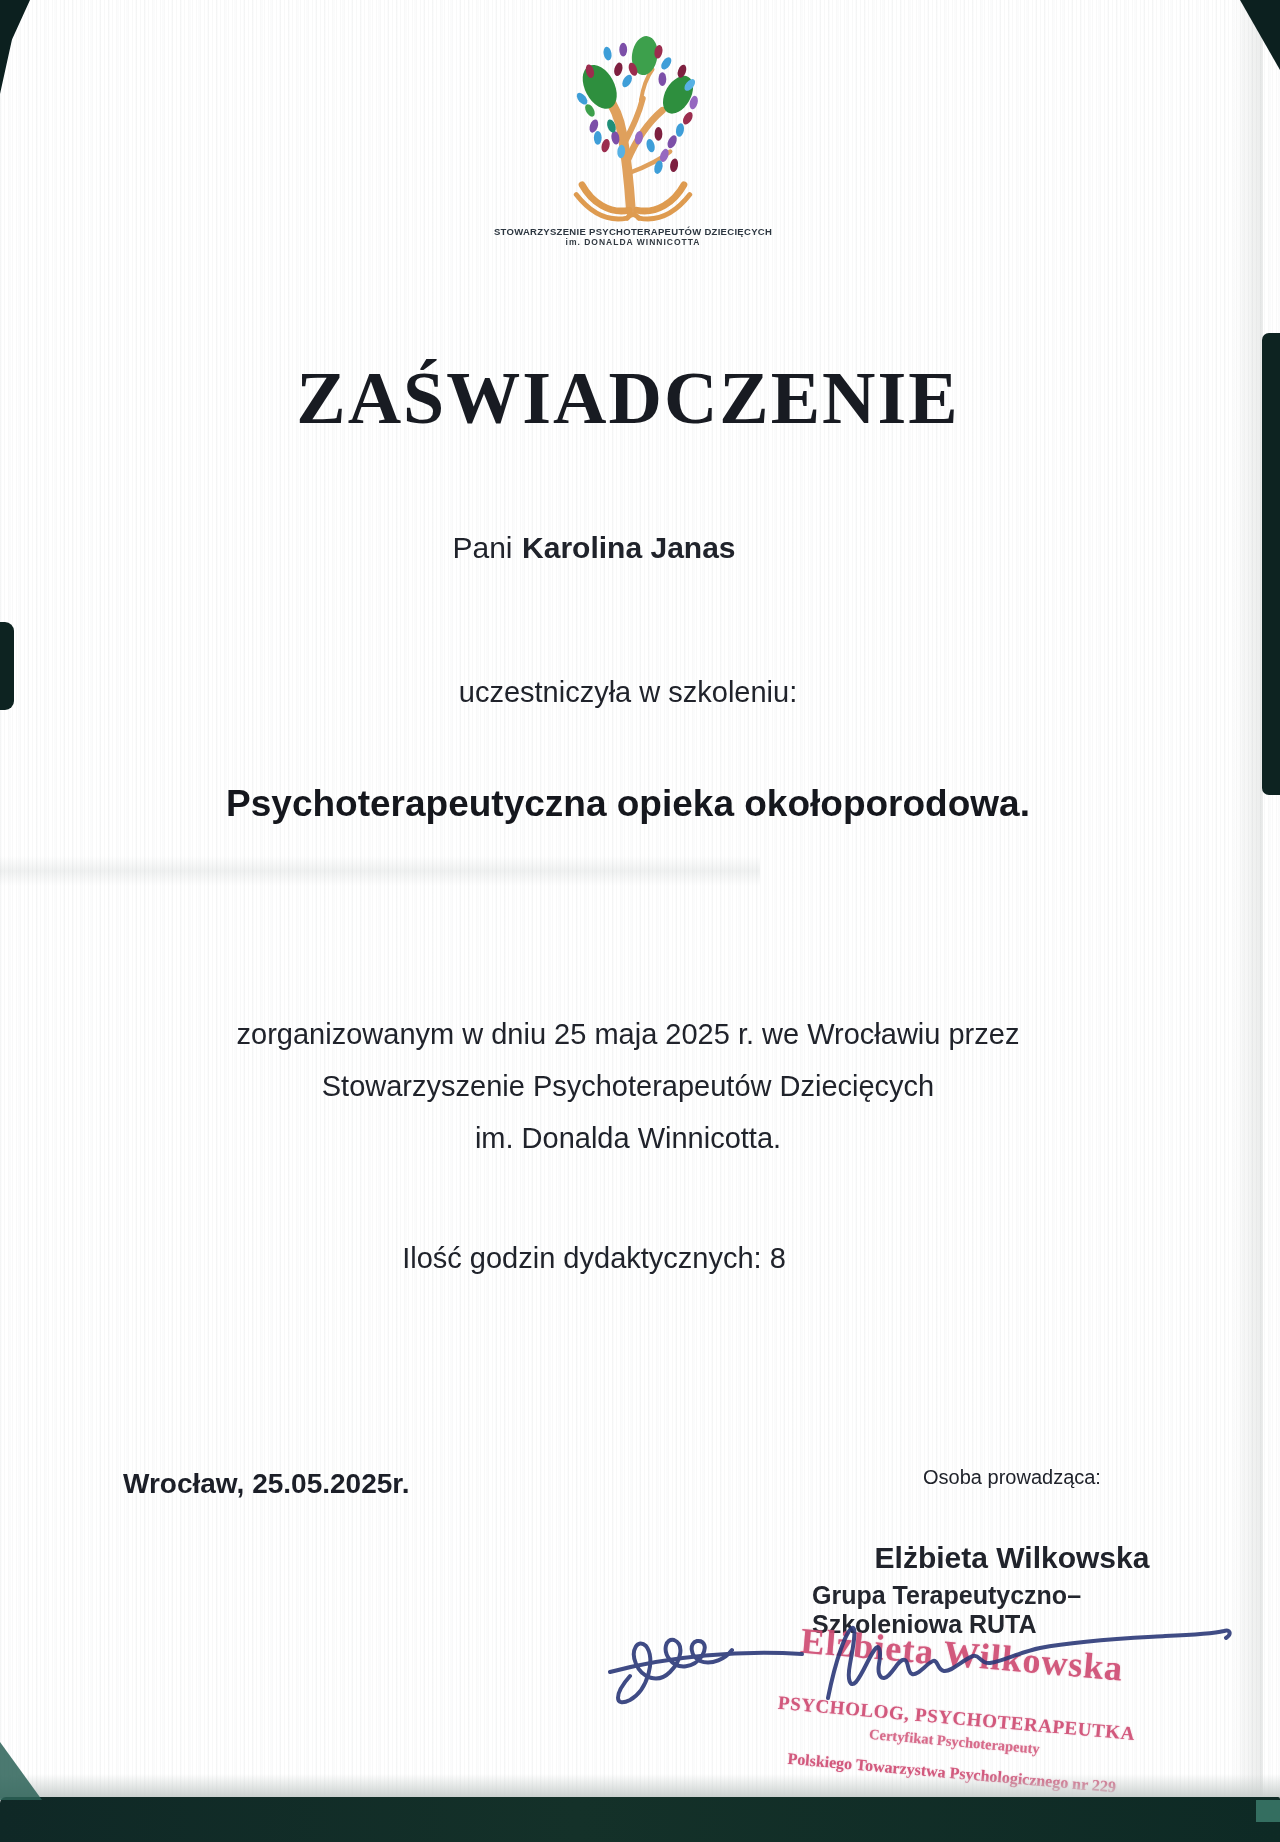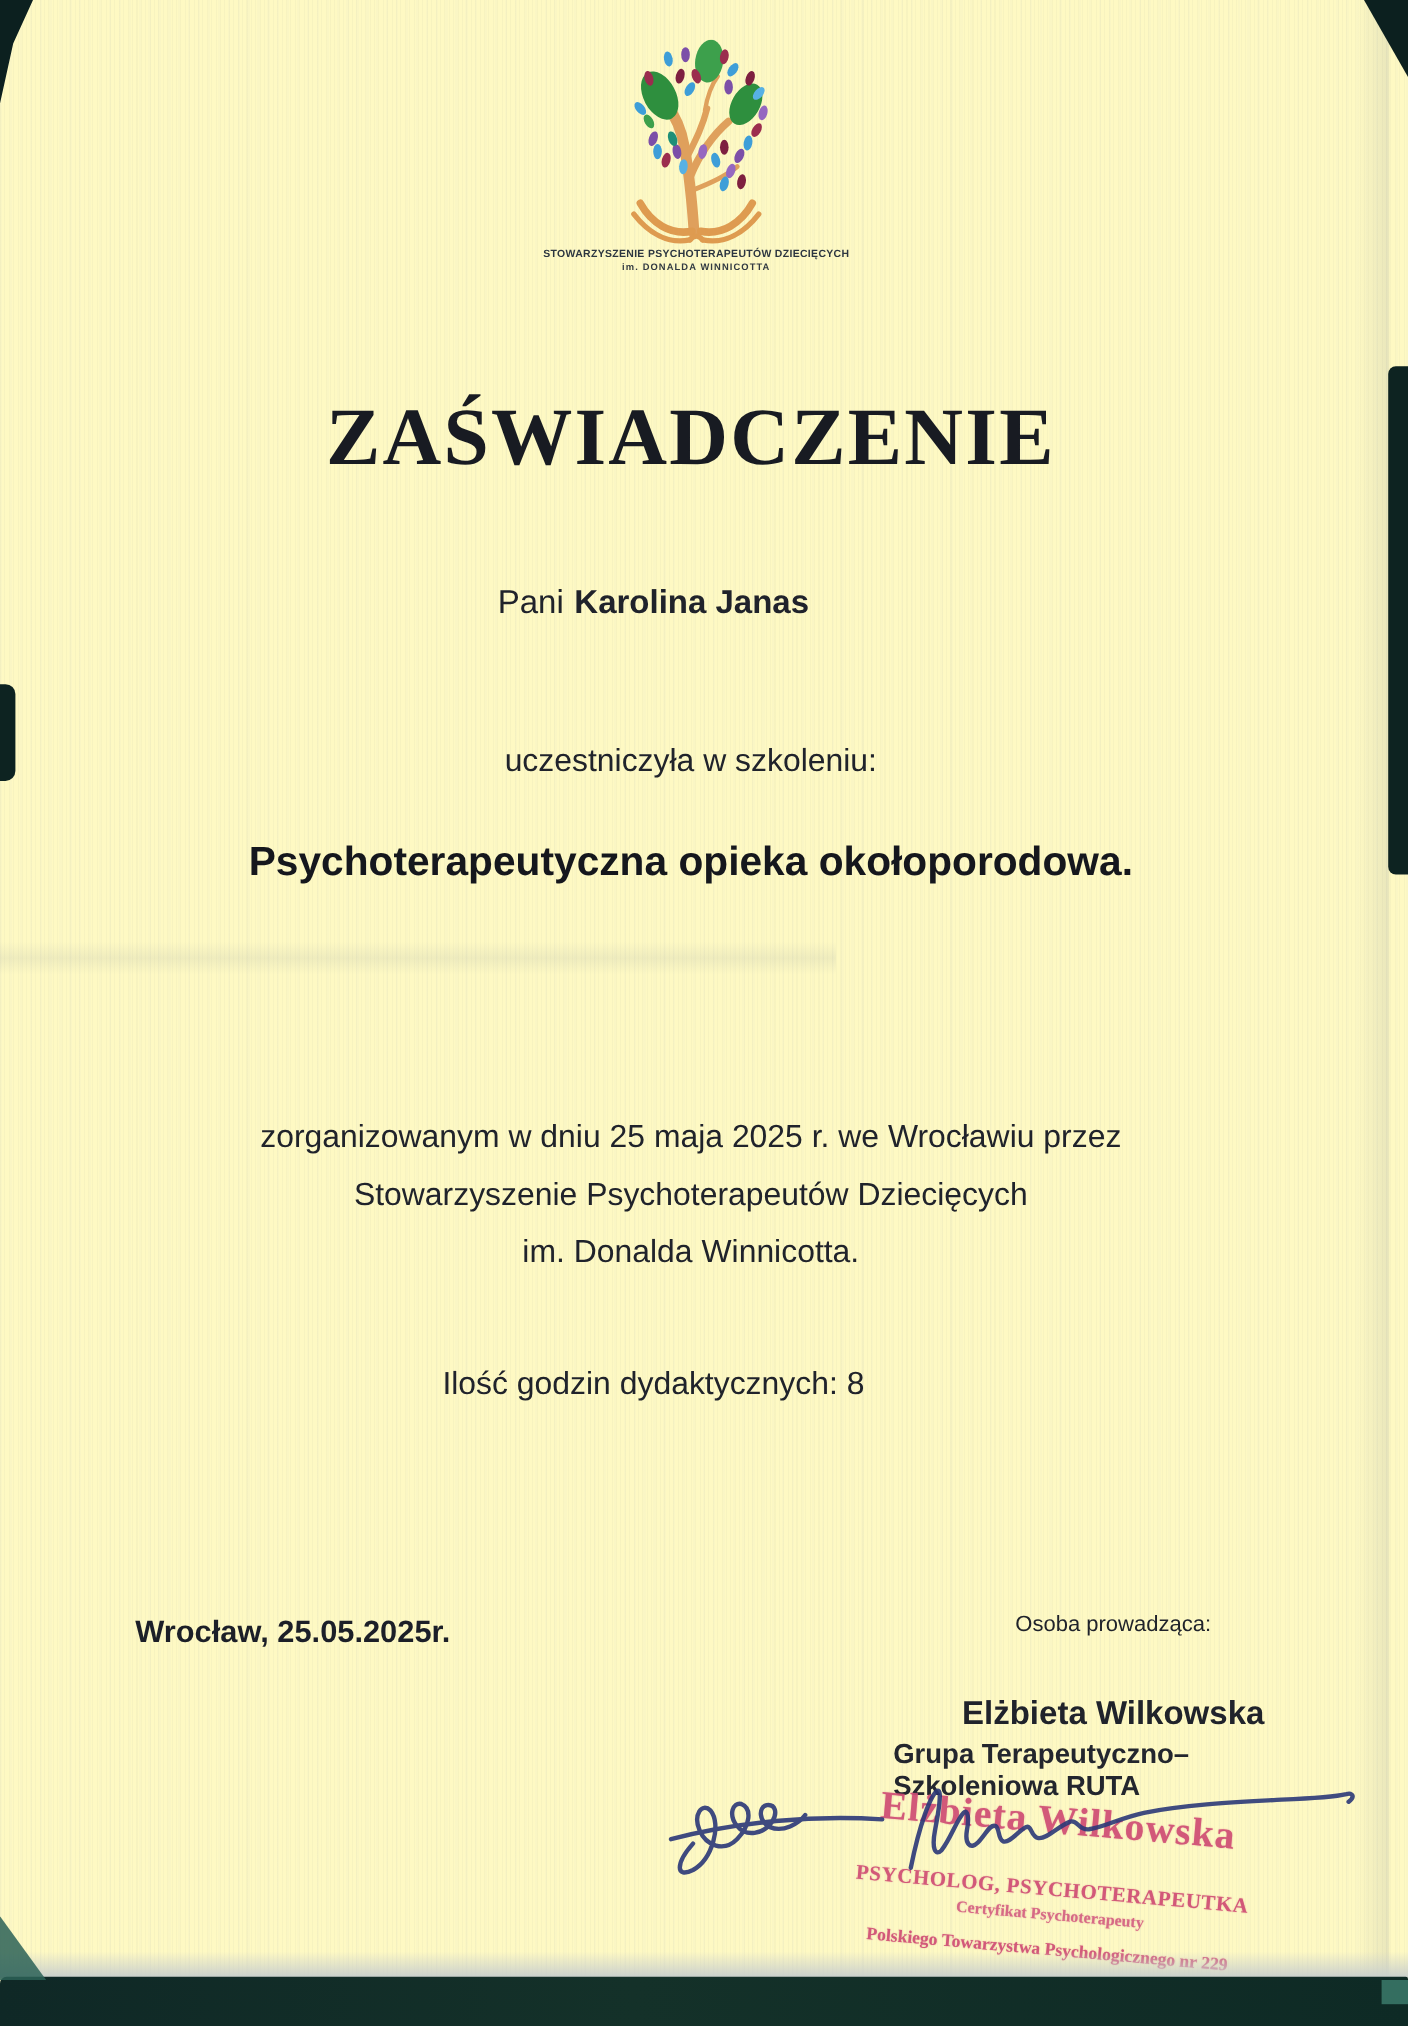--- a/index.html
+++ b/index.html
@@ -4,21 +4,21 @@
 <style>
   html,body{margin:0;padding:0;}
   body{
     width:1280px;height:1842px;position:relative;overflow:hidden;
     background:#e9eae8;
     font-family:"Liberation Sans", sans-serif;
     color:#20232b;
   }
   .paper{
     position:absolute;inset:0;
-    background:#fef9c3;
+    background:#ffffff;
   }
   
   .paper::before{
     content:"";position:absolute;inset:0;pointer-events:none;
     background:
       repeating-linear-gradient(90deg, rgba(120,130,128,.05) 0 1px, rgba(255,255,255,0) 1px 4px),
       repeating-linear-gradient(90deg, rgba(200,206,210,.07) 0 2px, rgba(255,255,255,0) 2px 9px);
   }
   
   .edge-shadow-right{
@@ -61,21 +61,21 @@
   .logo-cap2{font-size:8.5px;font-weight:bold;letter-spacing:1px;color:#323a42;}
 
   
   .cblock{position:absolute;left:0;width:1256px;text-align:center;}
   .title{top:356px;font-family:"Liberation Serif", serif;font-weight:bold;
          font-size:74px;letter-spacing:2px;color:#181b22;}
   .recipient{top:531px;width:1188px;font-size:30px;}
   .recipient .sal{margin-right:.32em;}
   .recipient .rname{font-weight:bold;}
   .intro{top:676px;font-size:29px;}
-  .course{top:746px;font-size:37px;font-weight:bold;line-height:74px;color:#15171d;}
+  .course{top:767px;font-size:37px;font-weight:bold;line-height:74px;color:#15171d;}
   .details{top:1008px;font-size:29px;line-height:52px;}
   .hours{top:1242px;width:1188px;font-size:29px;}
 
   
   .place-date{position:absolute;left:123px;top:1468px;font-size:28px;font-weight:bold;color:#1c1f28;}
   .leader-label{position:absolute;left:812px;top:1466px;width:400px;text-align:center;font-size:20px;}
   .leader-name{position:absolute;left:812px;top:1541px;width:400px;text-align:center;font-size:30px;font-weight:bold;}
   .leader-org{position:absolute;left:812px;top:1581px;width:400px;font-size:25px;font-weight:bold;color:#23262e;}
 
   

